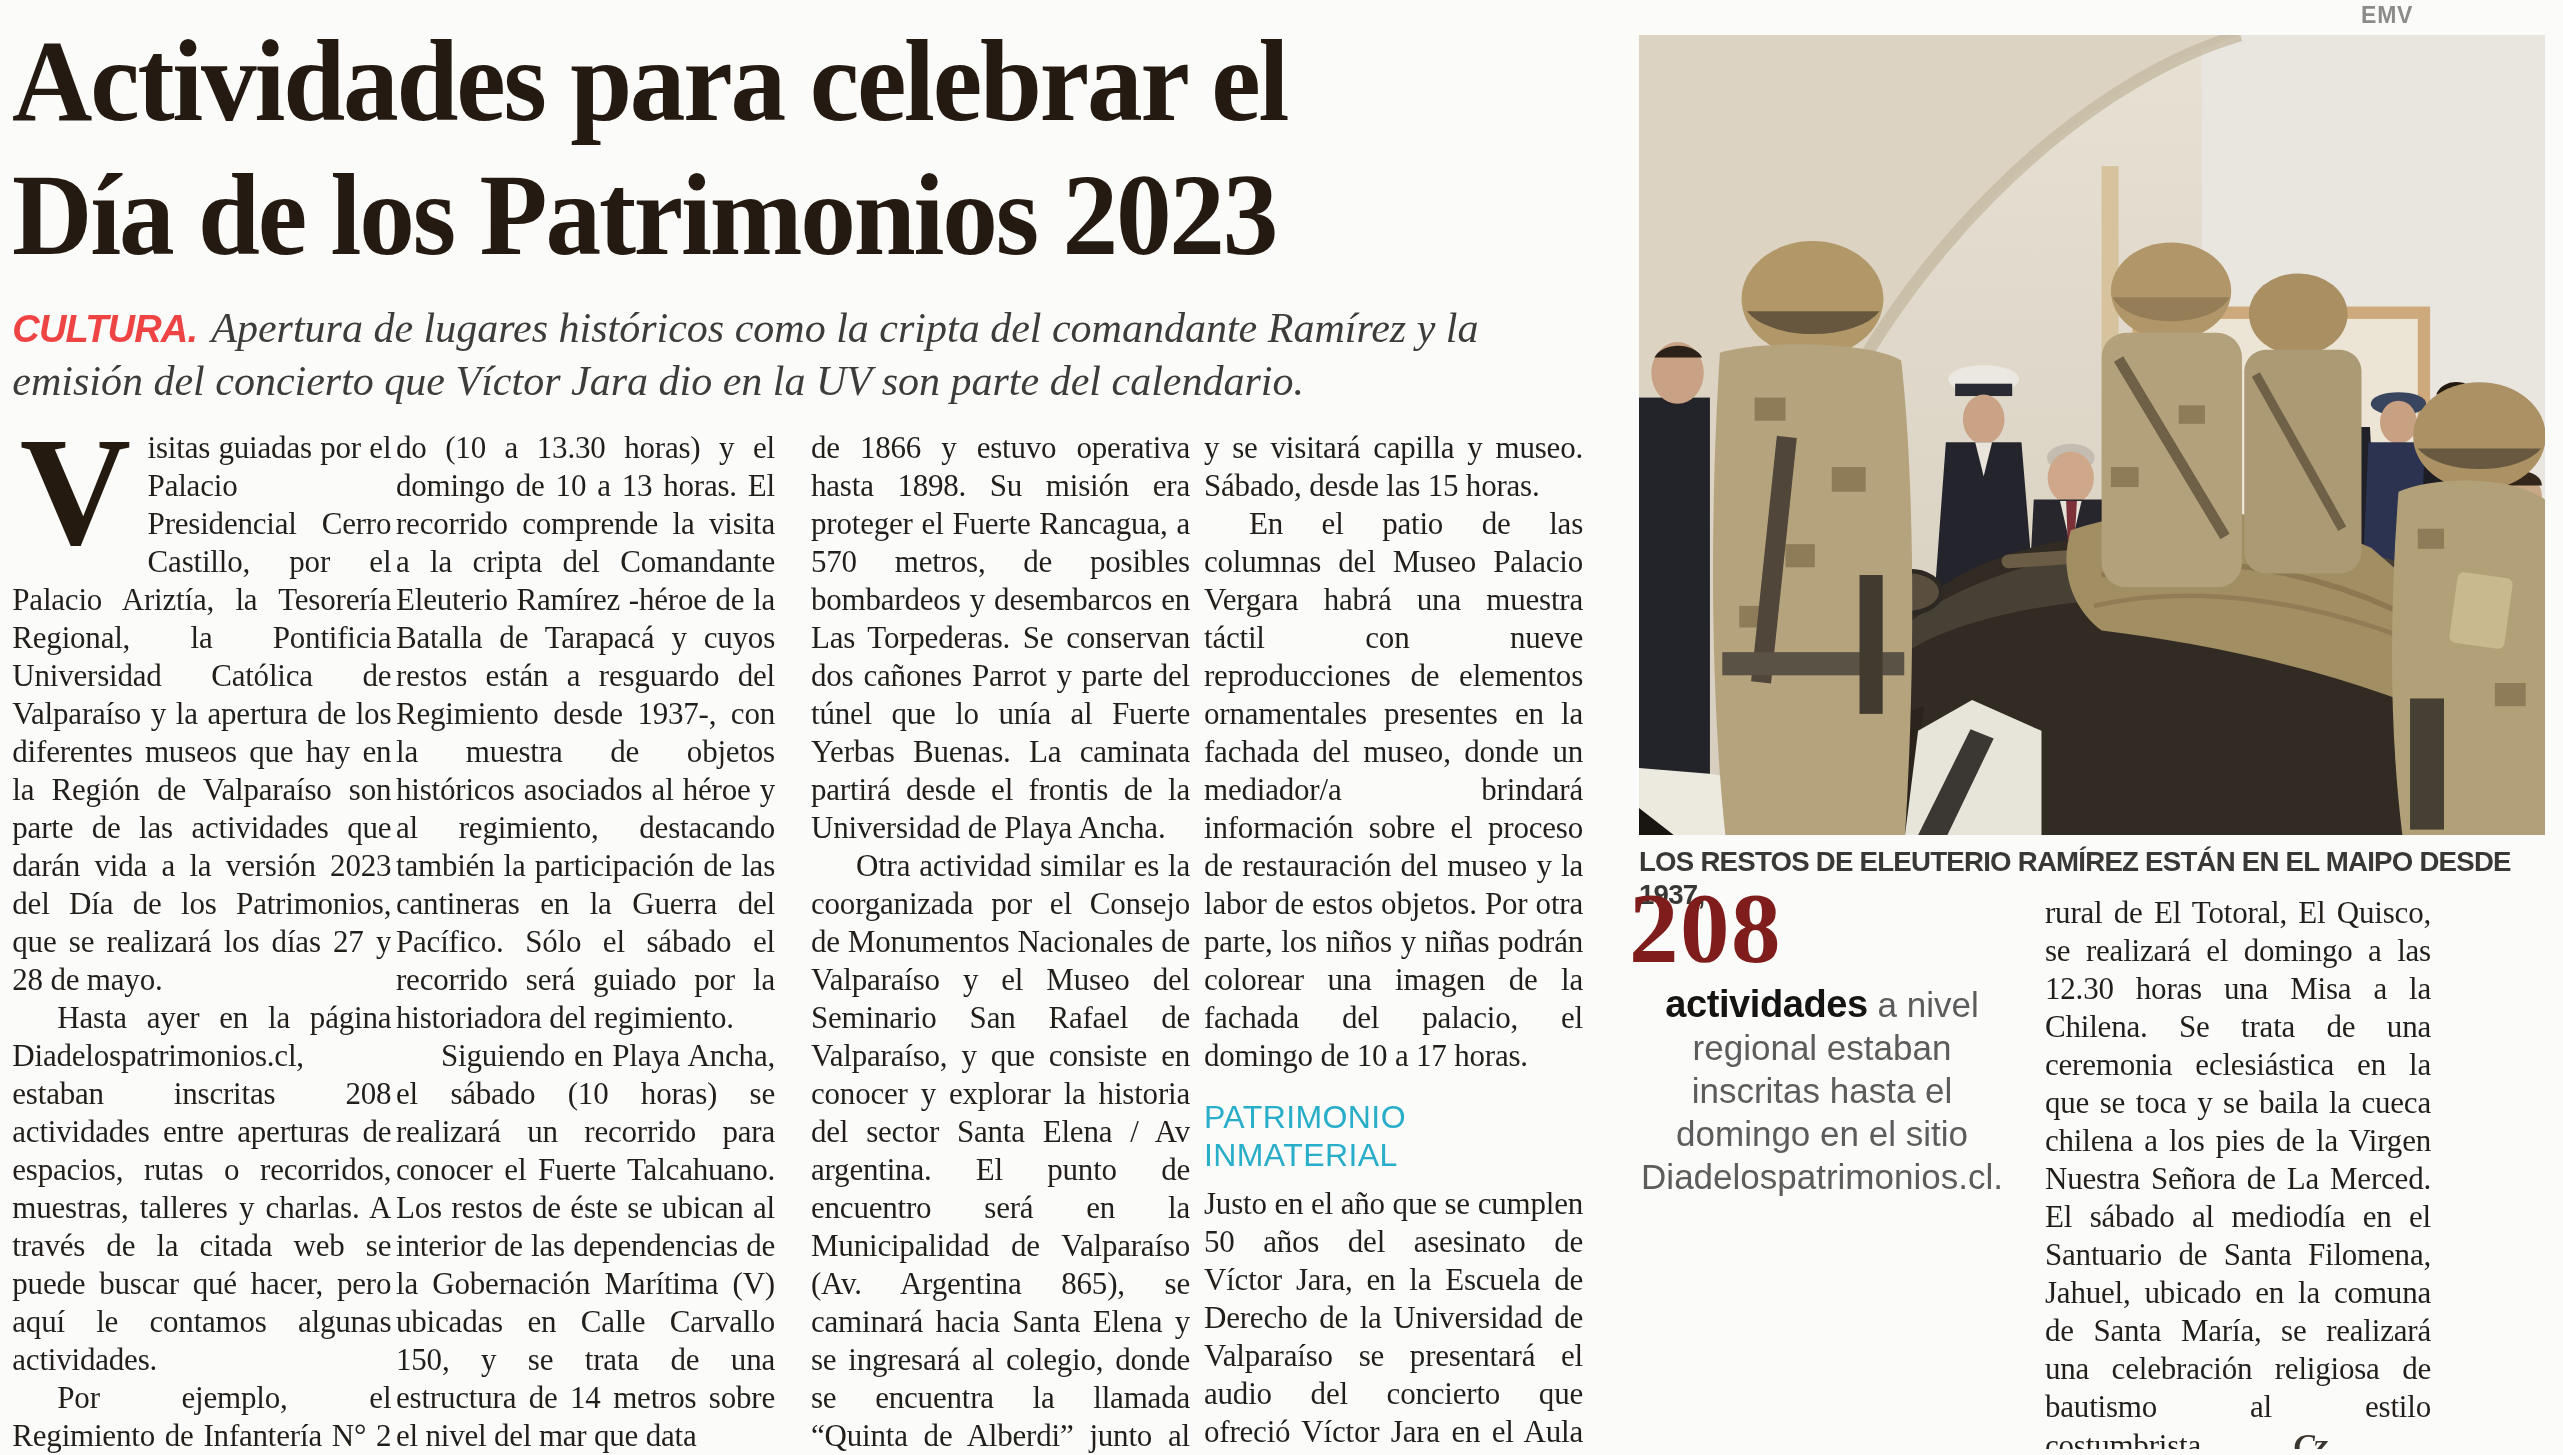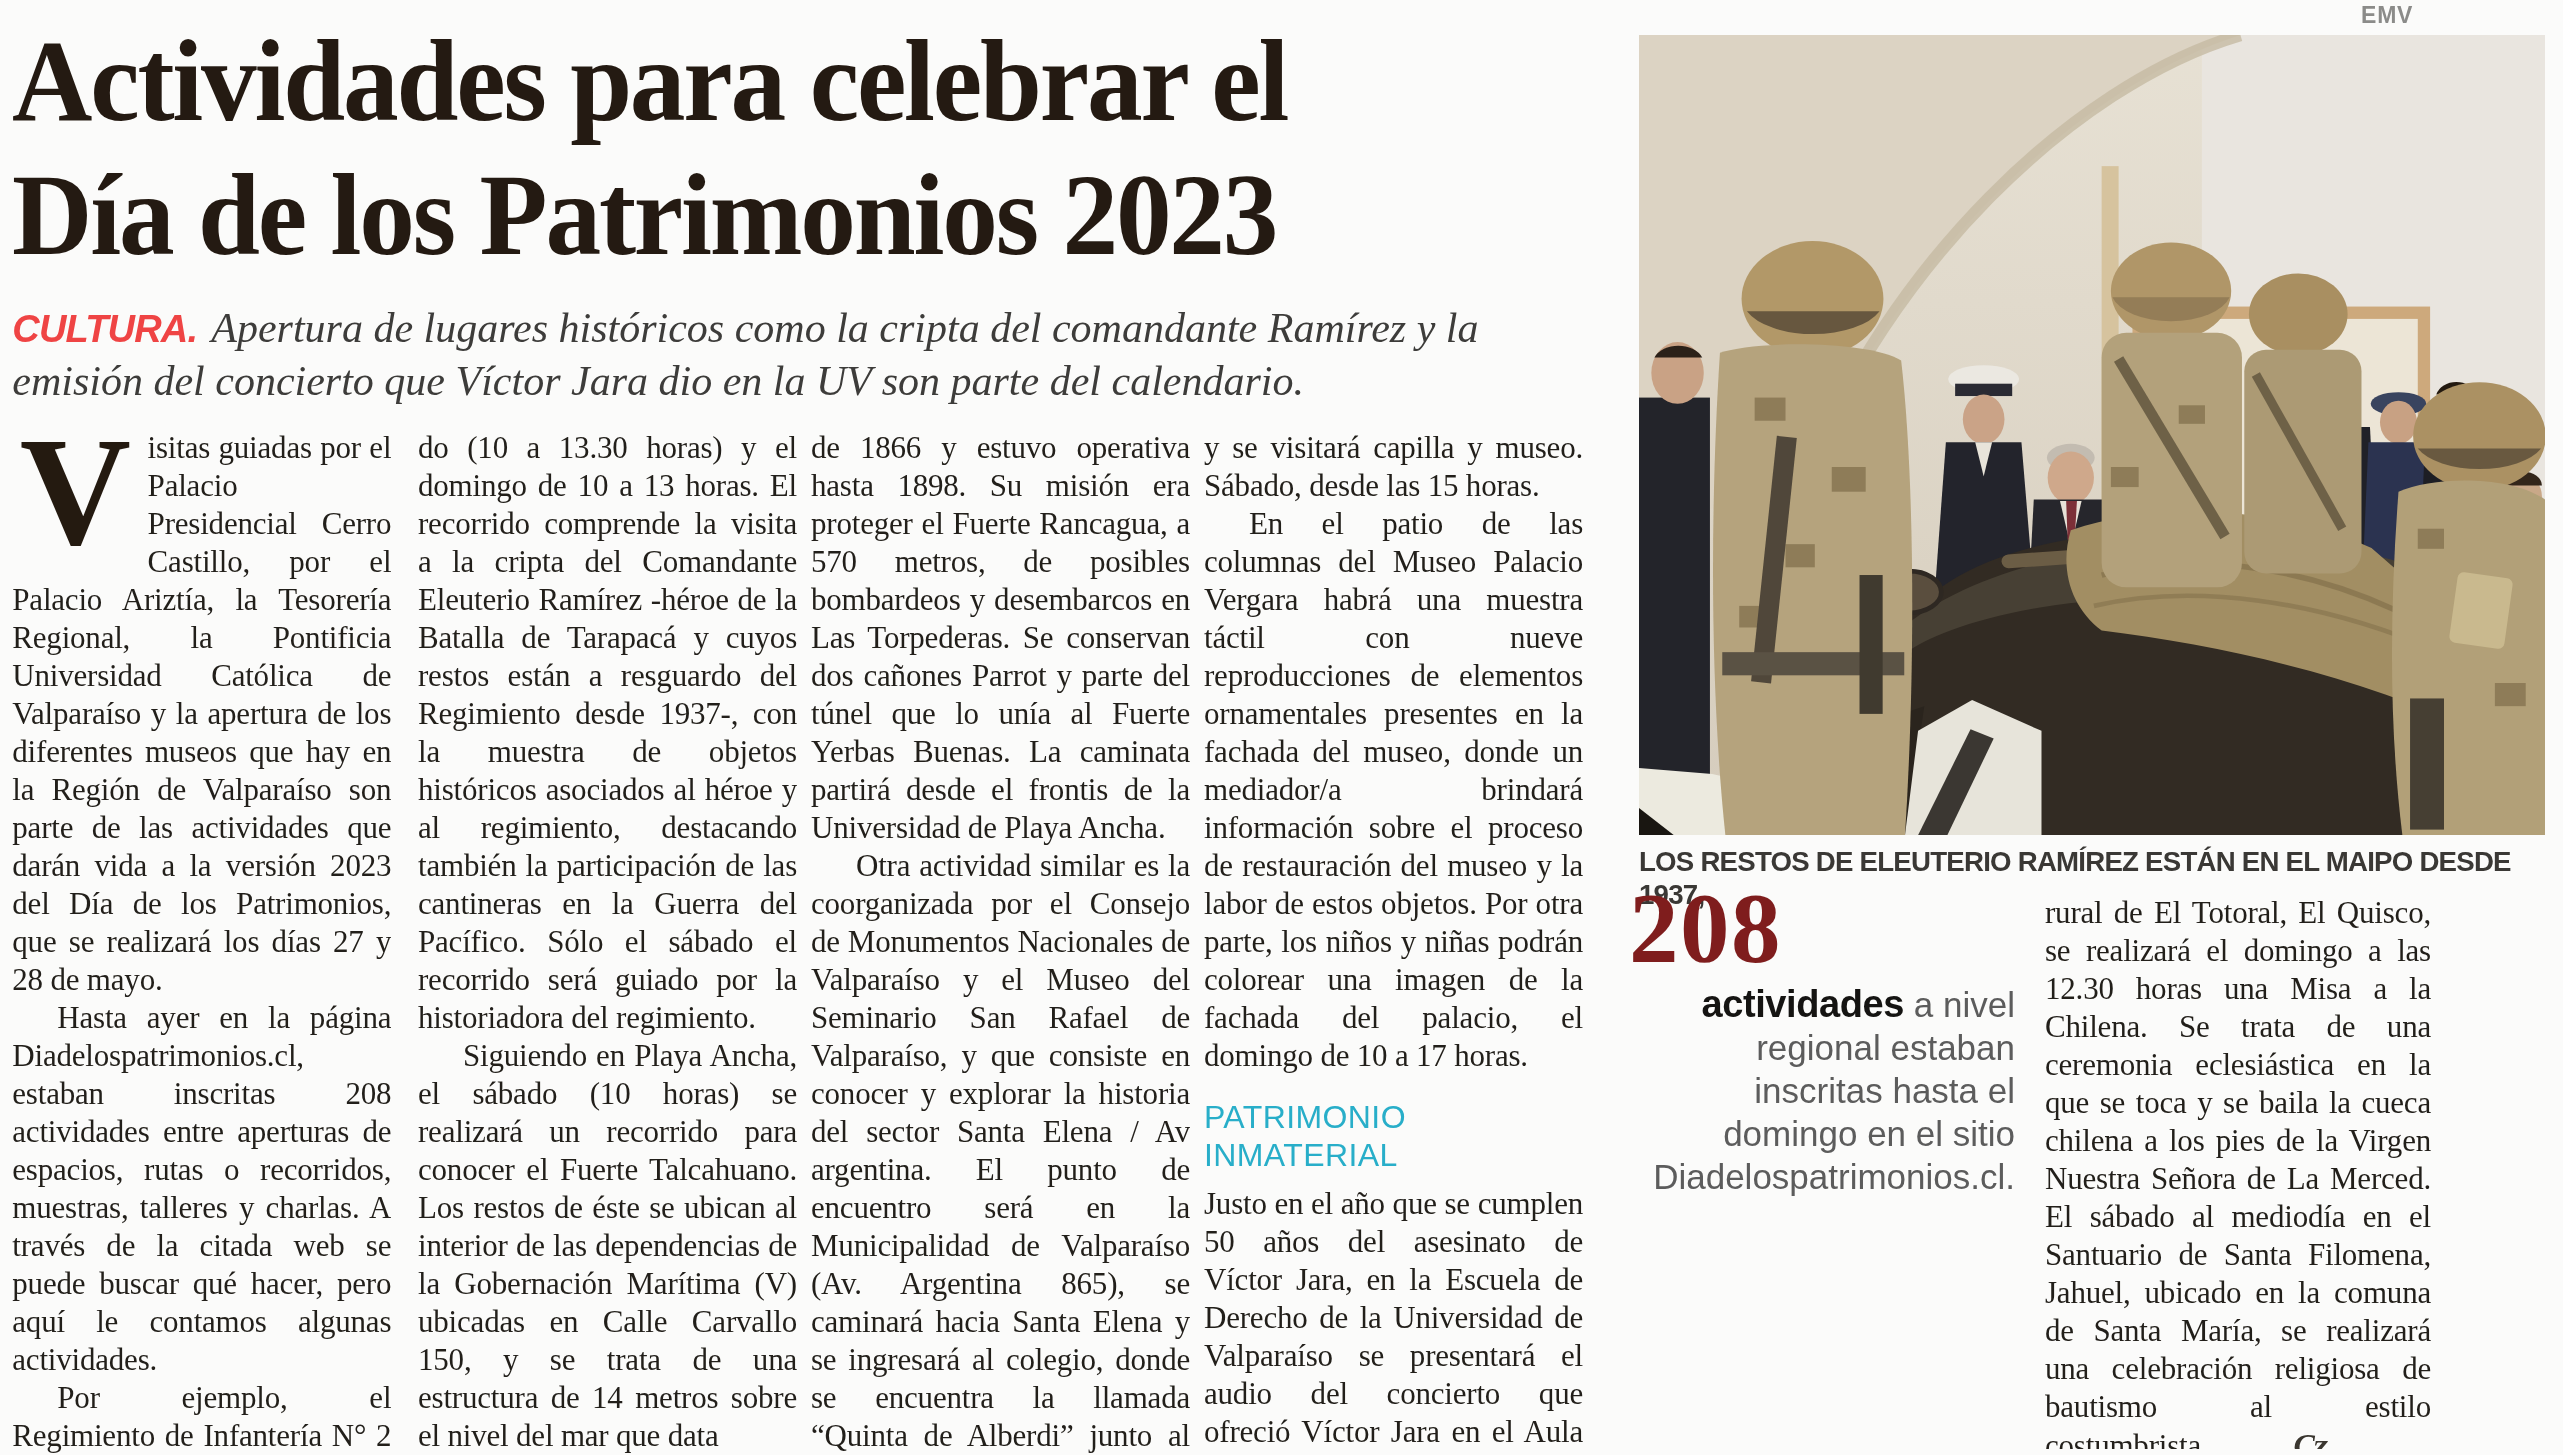--- a/index.html
+++ b/index.html
@@ -14,21 +14,21 @@
             transform-origin:left top;}
   .hl-line{display:block;white-space:nowrap;}
   .deck{position:absolute;left:12.3px;top:302px;width:1596px;font-style:italic;
         font-size:42px;line-height:52px;color:#3d3c3a;}
   .kicker{font-family:"Liberation Sans",sans-serif;font-style:italic;font-weight:bold;
           font-size:38px;color:#ef4444;letter-spacing:-0.8px;margin-right:14px;}
 
   
   .col{position:absolute;top:429px;width:379px;height:1027px;overflow:hidden;
        font-size:31px;line-height:38px;text-align:justify;color:#221f1a;letter-spacing:-0.2px;}
-  .col1{left:12.3px;}  .col2{left:418px;}  .col3{left:811px;}  .col4{left:1204px;}
+  .col1{left:12.3px;}  .col2{left:396px;}  .col3{left:811px;}  .col4{left:1204px;}
   .col5{left:1629px;top:1127px;width:386px;height:324px;}
   .col6{left:2045px;top:894px;width:386px;height:555px;}
   .bp{margin:0;}
   .indent{text-indent:45px;}
   .dropcap{float:left;font-weight:bold;font-size:154px;line-height:116px;width:126px;
            color:#241a10;margin:4.6px 9.3px 0 0;text-align:center;}
   .sec-head{margin:23px 0 10.8px 0;font-family:"Liberation Sans",sans-serif;font-weight:normal;
             font-size:32px;letter-spacing:0.4px;color:#28aec9;text-align:left;}
   .endmark{display:inline-block;margin-left:85px;font-style:italic;font-weight:bold;
            font-size:32px;color:#3a362f;letter-spacing:-1.5px;}
@@ -38,21 +38,21 @@
          background:#ddd6c9;}
   .photo svg{display:block;width:100%;height:100%;}
   .caption{position:absolute;left:1639px;top:845px;width:914px;
            font-family:"Liberation Sans",sans-serif;font-weight:bold;font-size:28.5px;
            letter-spacing:-0.8px;color:#3a3835;transform:scaleX(.97);transform-origin:left top;}
 
   
   .pullquote{position:absolute;left:1629px;top:885px;width:386px;}
   .pq-number{font-weight:bold;font-size:99px;line-height:86px;color:#7f1d1d;letter-spacing:1.5px;}
   .pq-text{margin:12.3px 0 0 0;font-family:"Liberation Sans",sans-serif;font-size:35px;
-           line-height:43px;color:#5c5c5c;text-align:right;}
+           line-height:43px;color:#5c5c5c;text-align:center;}
   .pq-text strong{font-size:38px;color:#151412;letter-spacing:-0.4px;}
 </style>
 </head>
 <body>
 
 <div class="page">
 
   <div class="credit">EMV</div>
 
   <h1 class="headline">

